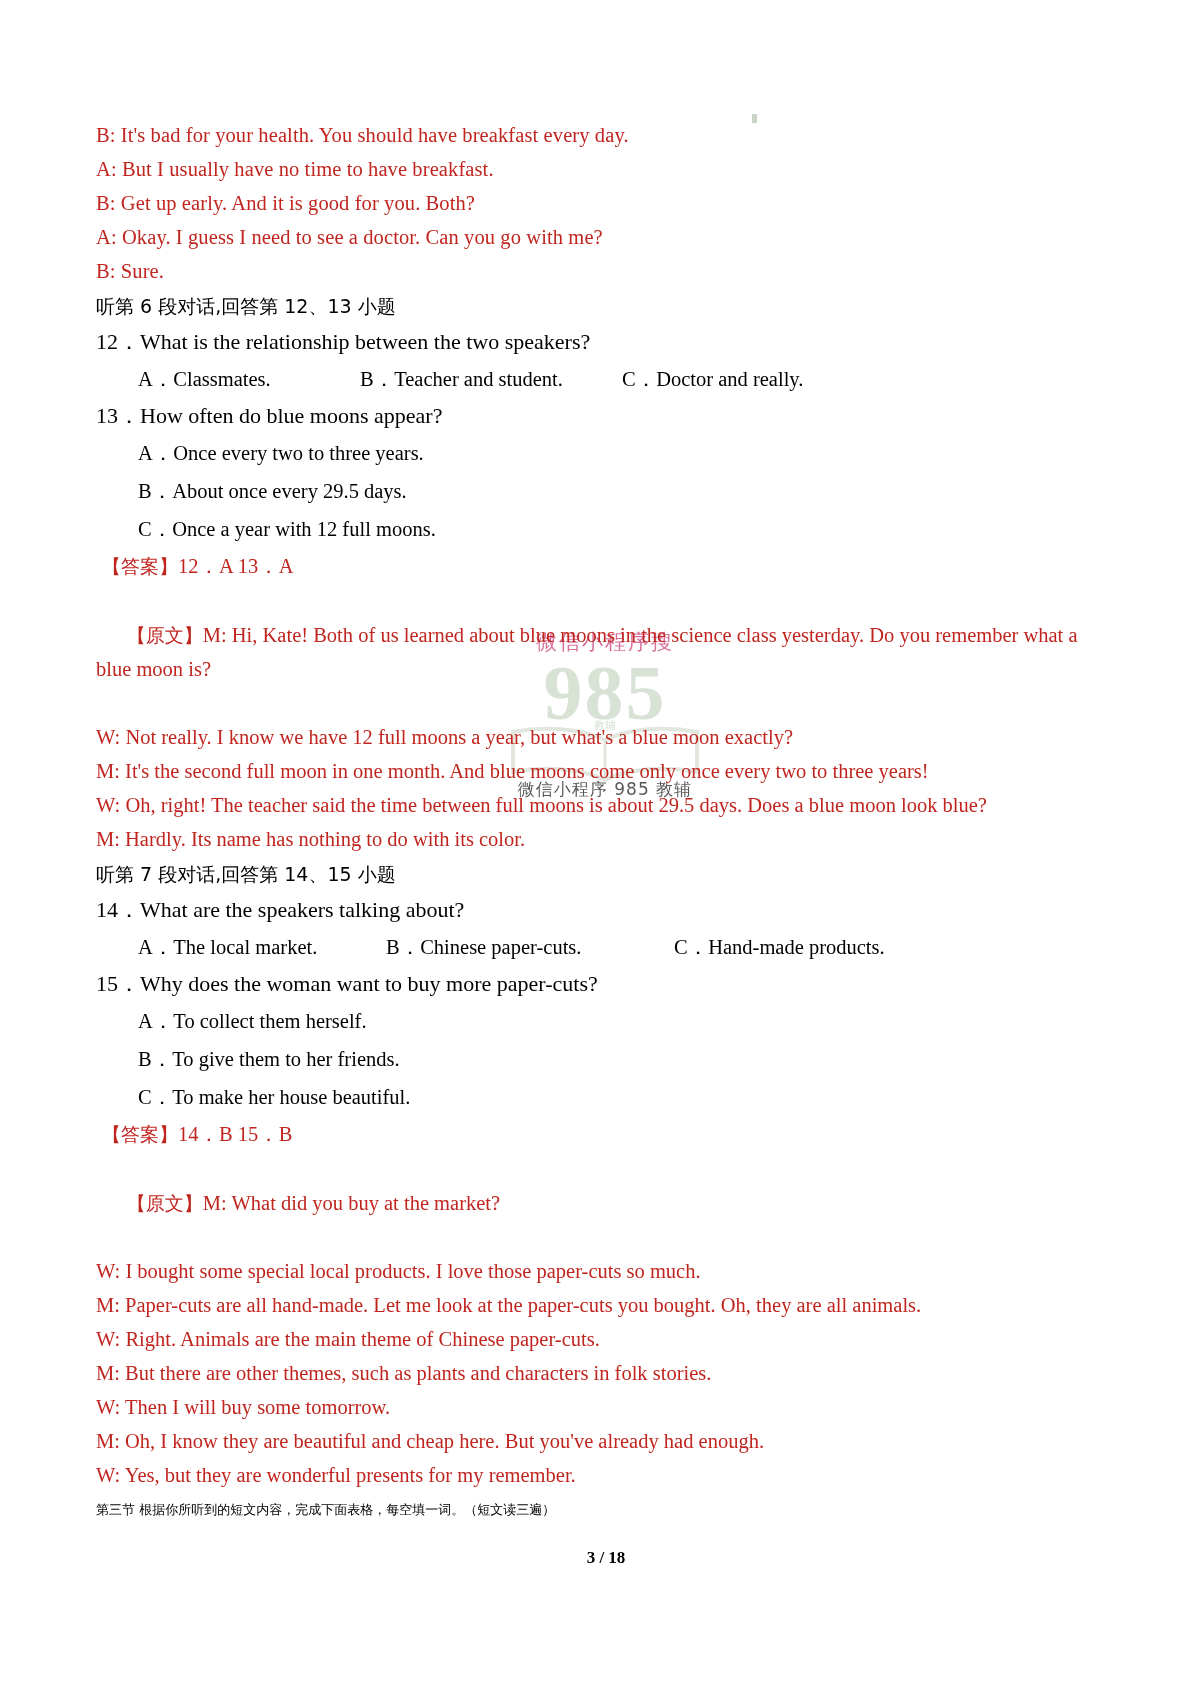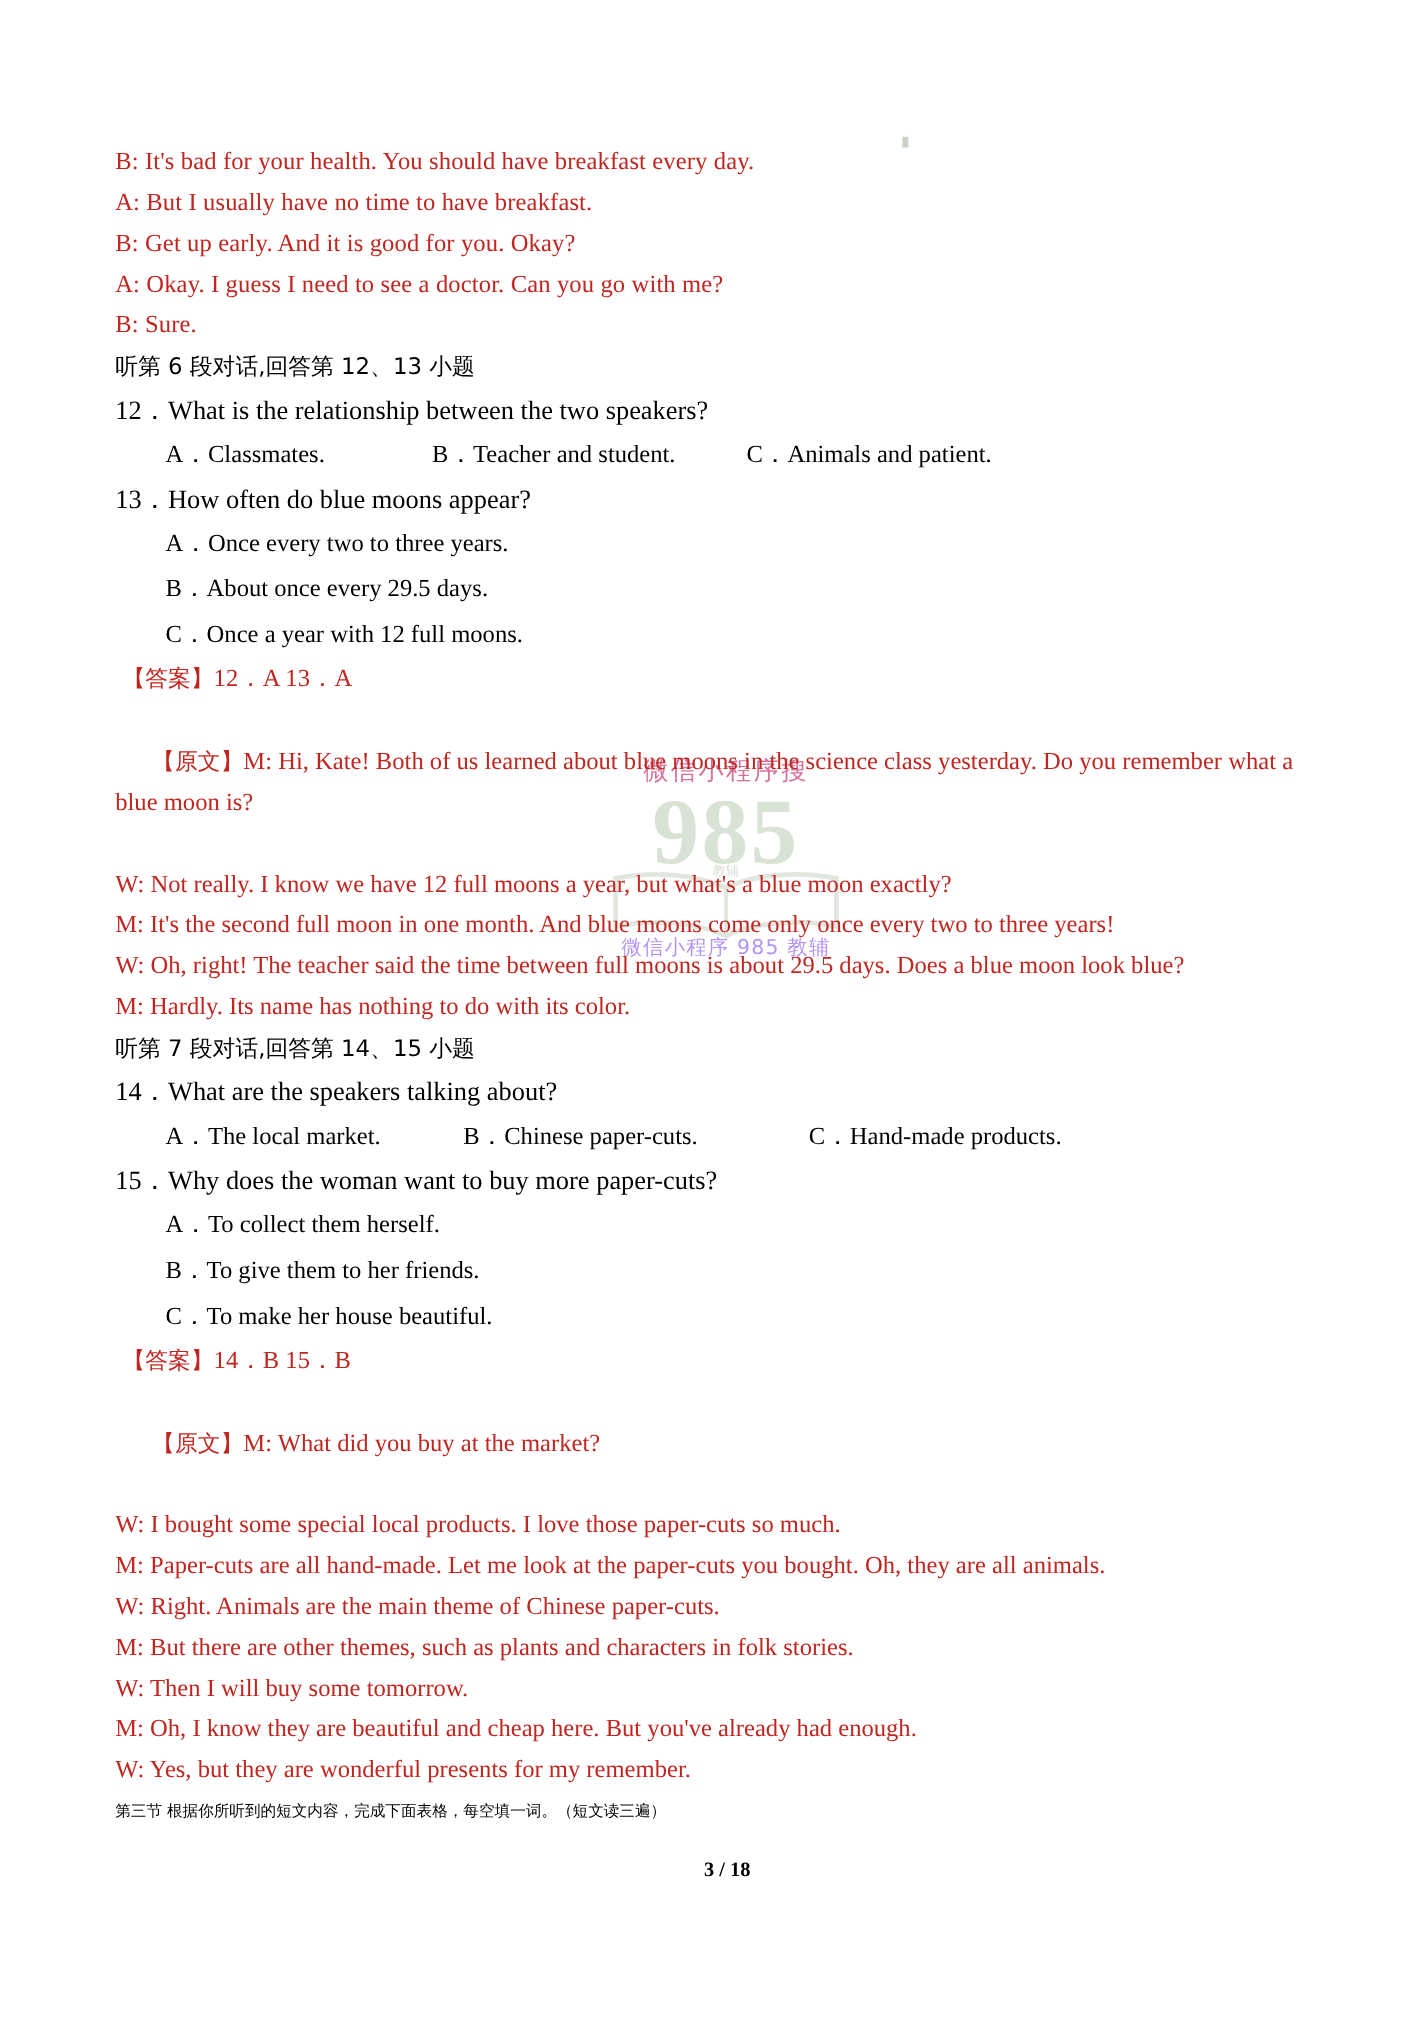--- a/index.html
+++ b/index.html
@@ -85,21 +85,21 @@
   }
   .wm-bottom-text {
     position: absolute;
     left: -20px;
     top: 160px;
     width: 340px;
     text-align: center;
     font-family: "DejaVu Sans", sans-serif;
     font-size: 17px;
     letter-spacing: 1px;
-    color: #8b5cf6;
+    color: #000000;
     opacity: .66;
     white-space: nowrap;
   }
   .wm-dot {
     position: absolute;
     left: 752px;
     top: 114px;
     width: 5px;
     height: 9px;
     background: #b6c4b1;
@@ -205,31 +205,31 @@
     </svg>
     <div class="wm-sub">教辅</div>
     <div class="wm-bottom-text">微信小程序 985 教辅</div>
   </div>
   <div class="wm-dot"></div>
 
   <div class="content">
 
     <div class="line red dlg">B: It's bad for your health. You should have breakfast every day.</div>
     <div class="line red dlg">A: But I usually have no time to have breakfast.</div>
-    <div class="line red dlg">B: Get up early. And it is good for you. Okay?</div>
+    <div class="line red dlg">B: Get up early. And it is good for you. Both?</div>
     <div class="line red dlg">A: Okay. I guess I need to see a doctor. Can you go with me?</div>
     <div class="line red dlg">B: Sure.</div>
 
     <div class="cn-head">听第 6 段对话,回答第 12、13 小题</div>
 
     <div class="q">
       <span class="num">12．</span><span>What is the relationship between the two speakers?</span>
     </div>
     <div class="opts row">
-      <span class="opt-inline" style="width:222px">A．Classmates.</span><span class="opt-inline" style="width:262px">B．Teacher and student.</span><span class="opt-inline">C．Animals and patient.</span>
+      <span class="opt-inline" style="width:222px">A．Classmates.</span><span class="opt-inline" style="width:262px">B．Teacher and student.</span><span class="opt-inline">C．Doctor and really.</span>
     </div>
 
     <div class="q">
       <span class="num">13．</span><span>How often do blue moons appear?</span>
     </div>
     <div class="opts">
       <div>A．Once every two to three years.</div>
       <div>B．About once every 29.5 days.</div>
       <div>C．Once a year with 12 full moons.</div>
     </div>

